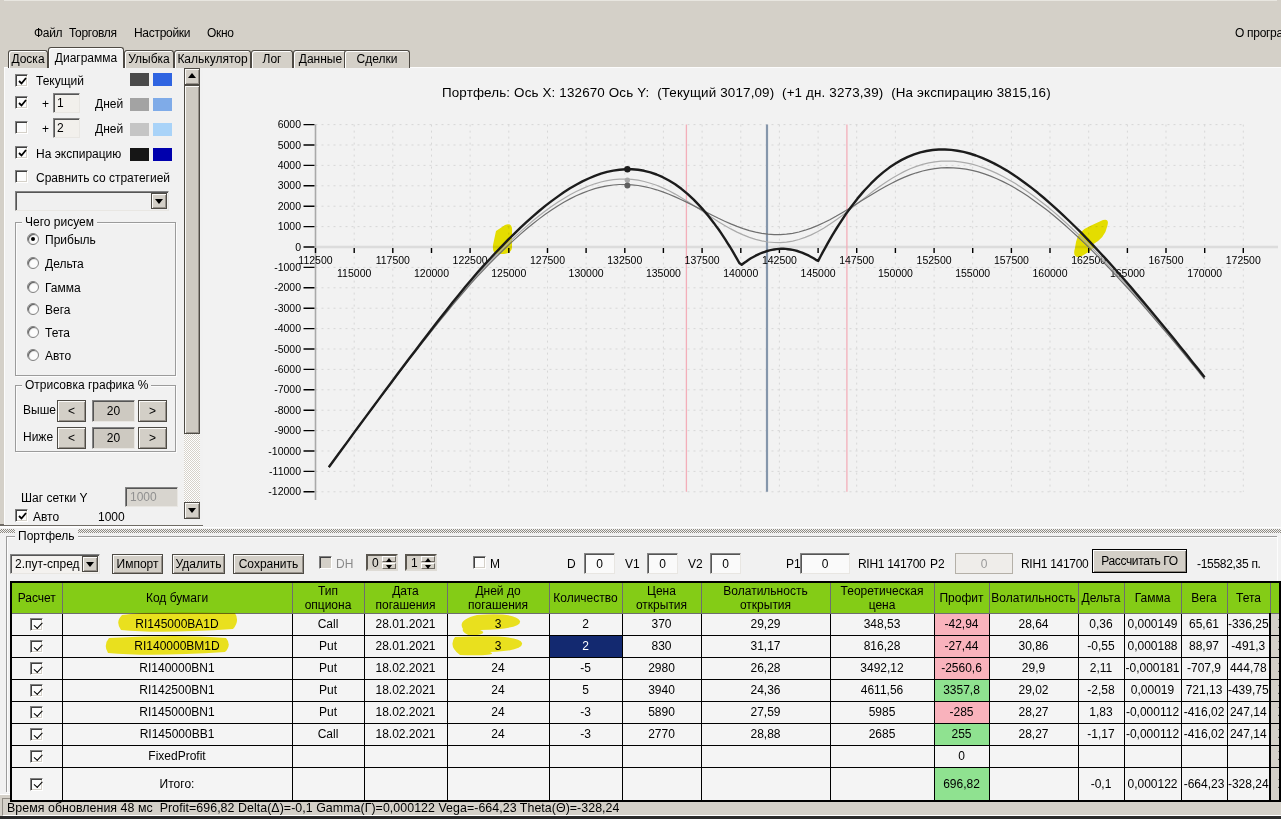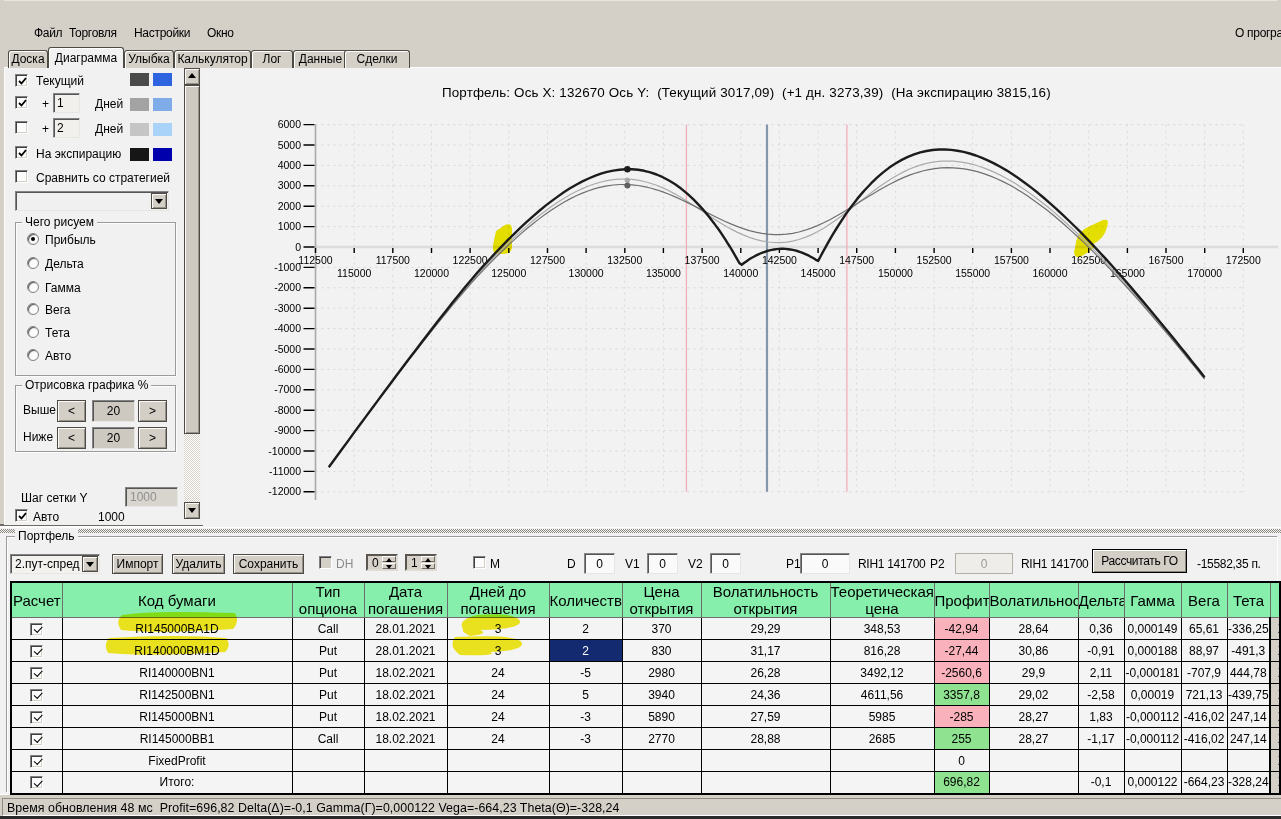--- a/index.html
+++ b/index.html
@@ -21,21 +21,21 @@
  box-shadow:inset 1px 1px 0 #555}
 .group{position:absolute;border:1px solid #9b9b9b;box-shadow:inset 1px 1px 0 #fcfcfc, 1px 1px 0 #fcfcfc}
 .glabel{position:absolute;background:#f1f1f1;padding:0 3px;top:-8px}
 .sw{position:absolute;width:19px;height:13px}
 .mi{position:absolute;top:6px;white-space:nowrap;letter-spacing:-0.3px}
 .tab{position:absolute;background:#d4d0c8;border:1px solid #4e4a44;border-bottom:none;
  border-radius:3px 3px 0 0;box-shadow:inset 1px 1px 0 #fff;text-align:center}
 table.grid{position:absolute;border-collapse:collapse;table-layout:fixed}
 table.grid td{border:1.5px solid #000;background:#f4f4f4;text-align:center;font-size:12px;
  overflow:hidden;white-space:nowrap;padding:0}
-table.grid td.hd{background:#86efac;border:1px solid;border-color:#fbfbfb #6e6e6e #6e6e6e #fbfbfb;font-size:15px}
+table.grid td.hd{background:#84cc16;border:1px solid;border-color:#fbfbfb #6e6e6e #6e6e6e #fbfbfb;font-size:12px}
 .tcb{display:inline-block;width:13px;height:13px;background:#fcfcfc;border:1px solid;border-color:#808080 #fff #fff #808080;box-shadow:inset 1px 1px 0 #404040, inset -1px -1px 0 #d4d0c8;vertical-align:middle;position:relative}
 .tcb::after{content:"";position:absolute;left:2.5px;top:2.5px;width:7px;height:3.5px;border-left:1.8px solid #000;border-bottom:1.8px solid #000;transform:rotate(-47deg)}
 table.grid td.xb{background:#d4d0c8;text-align:left;font-weight:bold;padding-left:7px;border-left:2px solid #000}
 </style></head><body>
 
 <div class="abs" style="left:0;top:0;width:1281px;height:4px;background:#d4d0c8;border-top:1px solid #e8e6e0"></div>
 <div class="abs" style="left:0;top:0;width:4px;height:819px;background:#d4d0c8"></div>
 <div class="abs" style="left:1277px;top:0;width:4px;height:819px;background:#d4d0c8"></div>
 
 <div class="abs" style="left:4px;top:20px;width:1277px;height:16px;background:linear-gradient(to right,#0a246a,#a6caf0)">
@@ -340,21 +340,21 @@
           <td>RI140000BM1D</td>
           <td>Put</td>
           <td>28.01.2021</td>
           <td>3</td>
           <td style="background:#132970;color:#fff">2</td>
           <td>830</td>
           <td>31,17</td>
           <td>816,28</td>
           <td style="background:#f9b2bc">-27,44</td>
           <td>30,86</td>
-          <td>-0,91</td>
+          <td>-0,55</td>
           <td>0,000188</td>
           <td>88,97</td>
           <td>-491,3</td>
           <td class="xb">Х</td>
         </tr>
 <tr style="height:22px">
           <td><span class="tcb"></span></td>
           <td>RI140000BN1</td>
           <td>Put</td>
           <td>18.02.2021</td>
@@ -436,21 +436,21 @@
           <td></td>
           <td></td>
           <td>0</td>
           <td></td>
           <td></td>
           <td></td>
           <td></td>
           <td></td>
           <td class="xb">Х</td>
         </tr>
-<tr style="height:22px">
+<tr style="height:34px">
           <td><span class="tcb"></span></td>
           <td>Итого:</td>
           <td></td>
           <td></td>
           <td></td>
           <td></td>
           <td></td>
           <td></td>
           <td></td>
           <td style="background:#8fe290">696,82</td>

